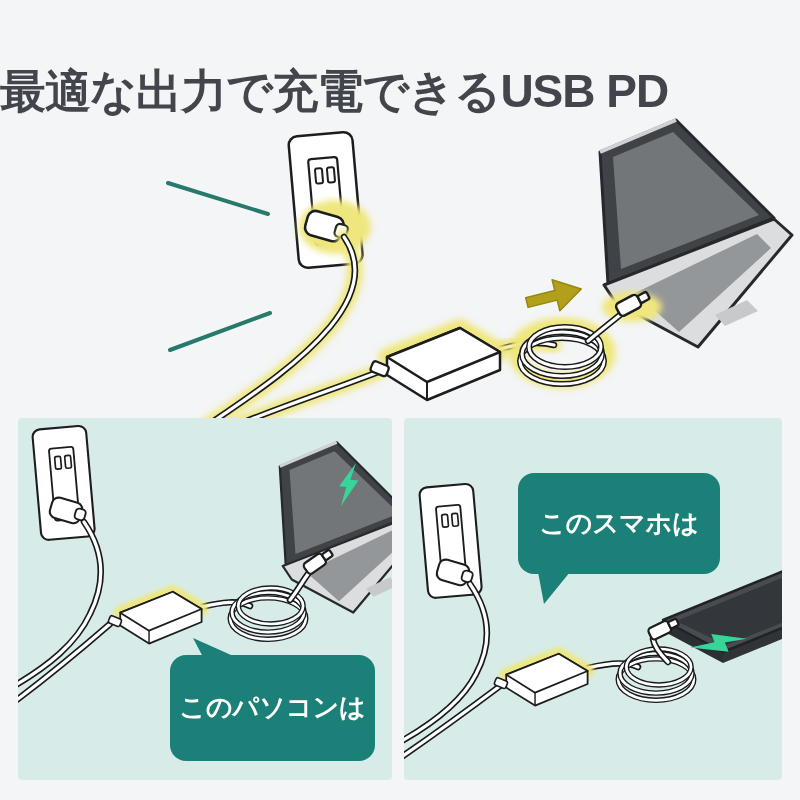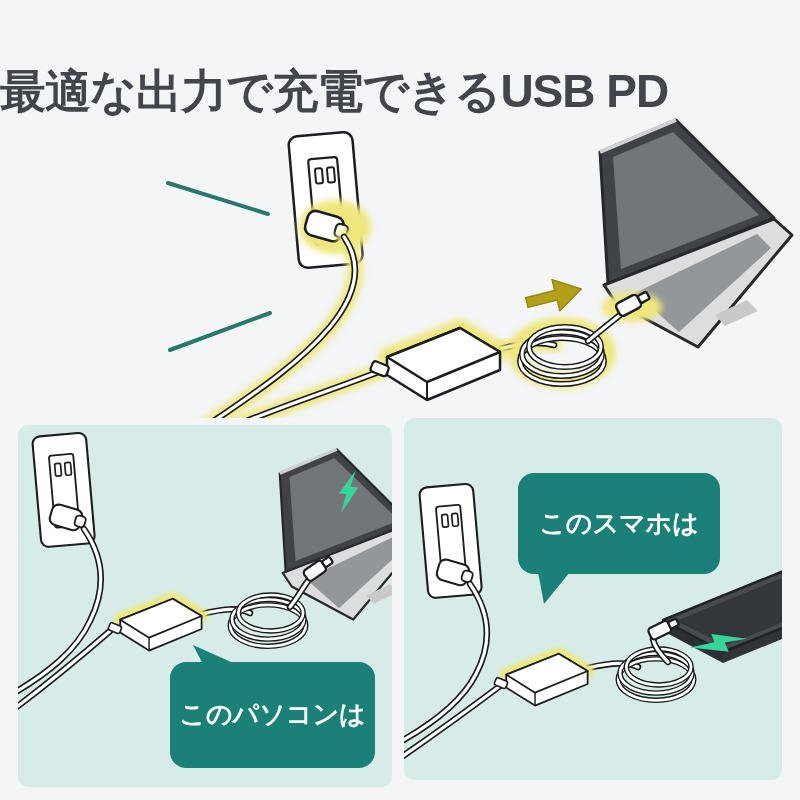--- a/index.html
+++ b/index.html
@@ -3,22 +3,22 @@
 <meta charset="utf-8">
 <style>
   html,body{margin:0;padding:0;}
   body{font-family:"Liberation Sans",sans-serif;}
   .stage{position:relative;width:800px;height:800px;background:#f3f5f6;overflow:hidden;}
   .title{position:absolute;left:0;top:30px;width:800px;text-align:left;
          font-size:46px;font-weight:bold;color:#42464c;letter-spacing:-1px;white-space:nowrap;}
   .annotation{position:absolute;left:34px;top:211px;font-size:31px;font-weight:bold;
          color:#27796b;line-height:1.55;white-space:nowrap;}
   .scene{position:absolute;left:0;top:0;}
-  .panel{position:absolute;top:418px;height:362px;background:#d7ece8;border-radius:10px;overflow:hidden;}
-  .panel-left{left:18px;width:374px;margin-top:7px;}
+  .panel{position:absolute;top:418px;height:362px;background:#d7ece8;border-radius:4px;overflow:hidden;}
+  .panel-left{left:18px;width:374px;}
   .panel-right{left:404px;width:378px;}
   .panel svg{position:absolute;left:0;top:0;}
   .bubble{position:absolute;background:#1b8077;border-radius:16px;color:#ffffff;
           text-align:center;font-weight:bold;display:flex;flex-direction:column;
           justify-content:center;gap:2px;z-index:3;}
   .bubble .l1{font-size:26px;line-height:1.2;}
   .bubble .l2{font-size:37px;line-height:1.1;letter-spacing:1px;}
   .bubble-left{left:152px;top:237px;width:205px;height:106px;}
   .bubble-right{left:114px;top:55px;width:202px;height:101px;}
   

